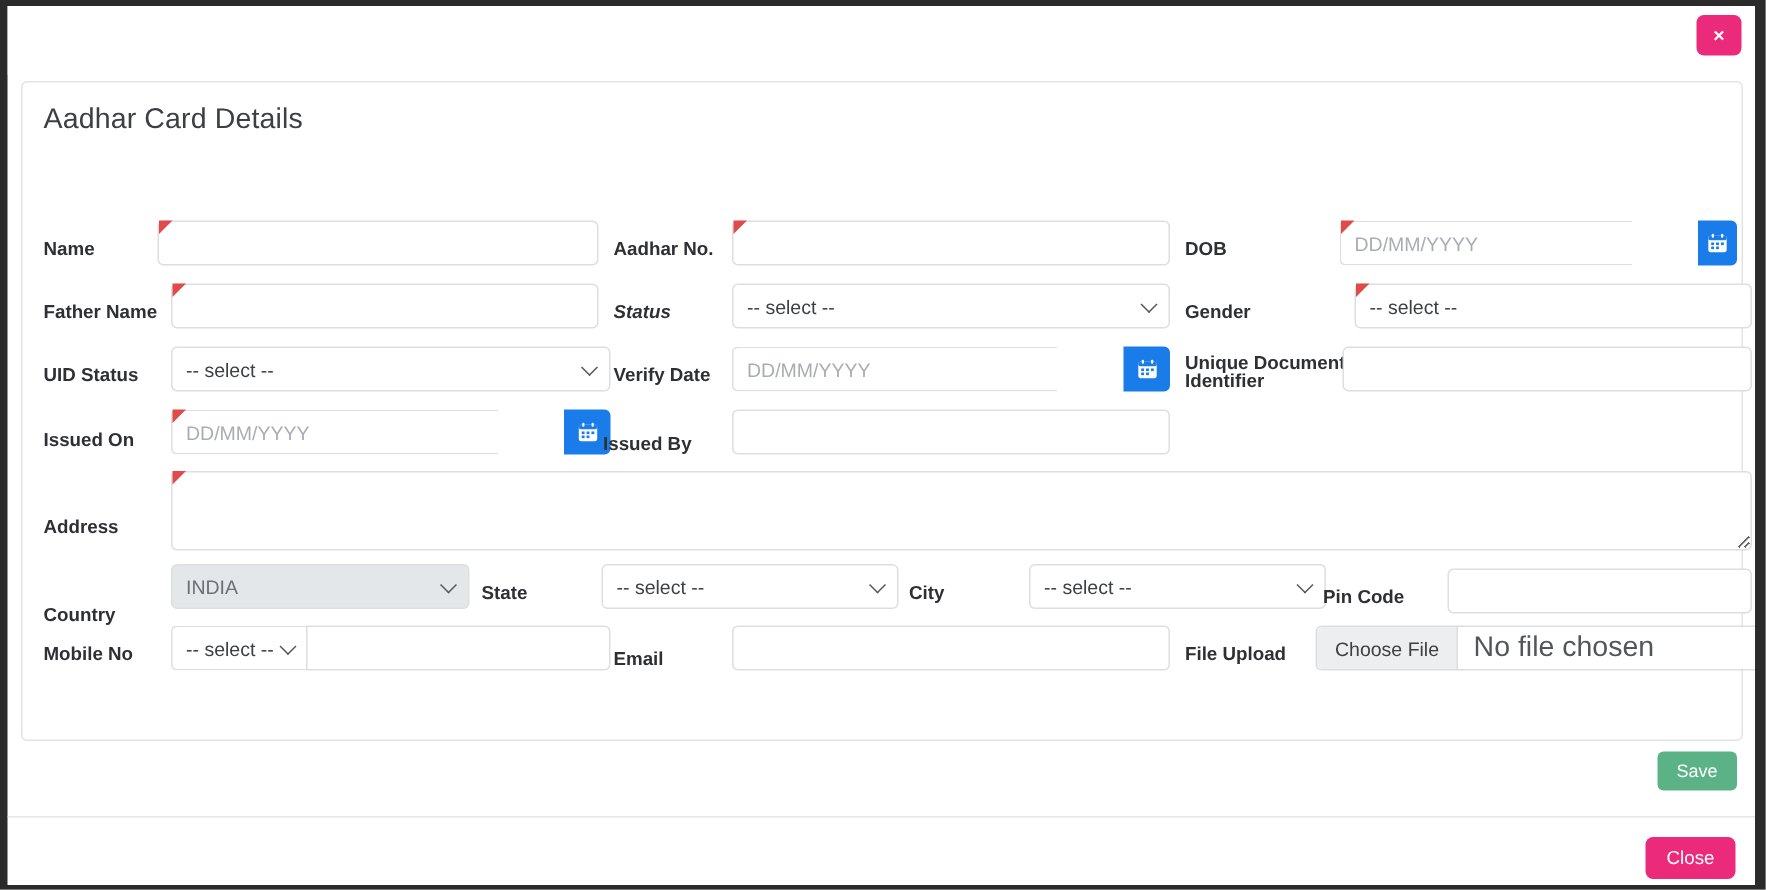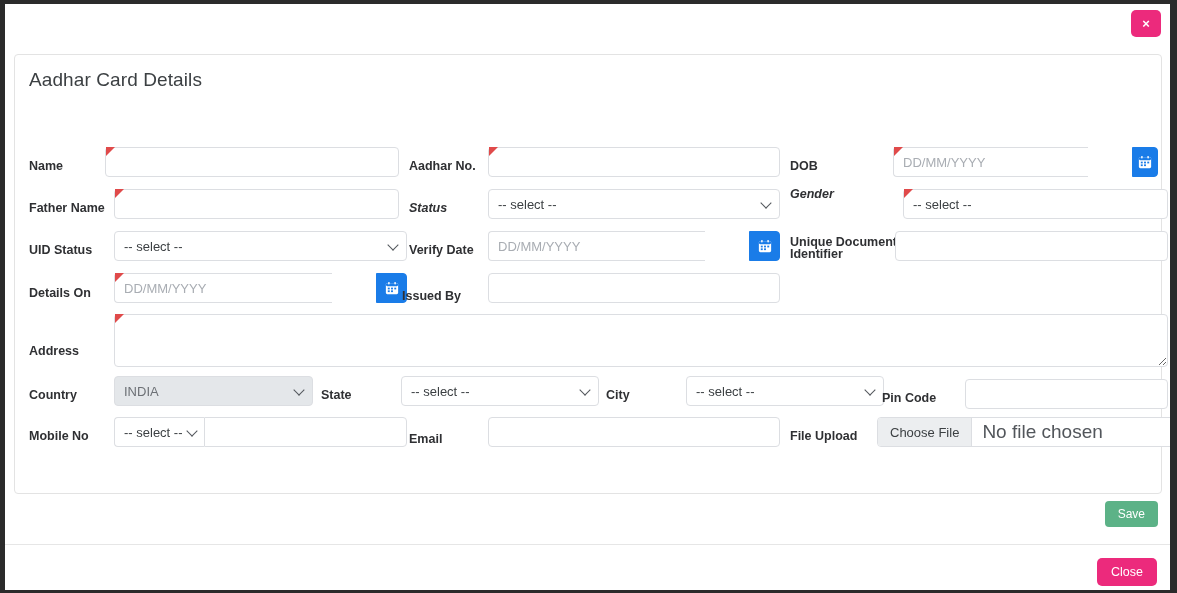--- a/index.html
+++ b/index.html
@@ -255,21 +255,21 @@
       <div class="lbl" style="left:14px; top:110px;">Father Name</div>
       <span class="req" style="left:100px; top:98px;"></span>
       <input class="fld" type="text" style="left: 99px; top: 98px; width: 285px;" value="">
 
       <div class="lbl" style="left:394px; top:110px;font-style:italic;">Status</div>
       <div class="selwrap" style="left:473px; top:98px; width:292px;">
         <input class="fld" type="text" readonly="" value="-- select --" style="">
         <span class="chev"></span>
       </div>
 
-      <div class="lbl" style="left:775px; top:96px;font-style:italic;">Gender</div>
+      <div class="lbl" style="left:775px; top:110px;">Gender</div>
       <span class="req" style="left:889px; top:98px;"></span>
       <div class="selwrap noarrow" style="left:888px; top:98px; width:265px;">
         <input class="fld" type="text" readonly="" value="-- select --" style="">
       </div>
 
       <div class="lbl" style="left:14px; top:152px;">UID Status</div>
       <div class="selwrap" style="left:99px; top:140px; width:293px;">
         <input class="fld" type="text" readonly="" value="-- select --" style="">
         <span class="chev"></span>
       </div>
@@ -291,21 +291,21 @@
           </svg>
         </button>
       </div>
 
       <div class="lbl" style="left:775px; top:145px; width:110px; line-height:12px;">
         <span>Unique Document</span><br>
         <span>Identifier</span>
       </div>
       <input class="fld" type="text" style="left: 880px; top: 140px; width: 273px;" value="">
 
-      <div class="lbl" style="left:14px; top:195px;">Details On</div>
+      <div class="lbl" style="left:14px; top:195px;">Issued On</div>
       <span class="req" style="left:100px; top:182px;"></span>
       <div class="dategrp" style="left:99px; top:182px; width:293px;">
         <input class="fld" type="text" placeholder="DD/MM/YYYY" style="">
         <button class="calbtn">
           <svg width="14" height="14" viewBox="0 0 16 16" aria-hidden="true">
             <rect x="1" y="2.5" width="14" height="12.5" rx="1.6" fill="#ffffff"></rect>
             <rect x="1" y="2.5" width="14" height="3.4" rx="1.6" fill="#1a7ce8"></rect>
             <rect x="3.6" y="1" width="1.7" height="3" rx=".8" fill="#ffffff"></rect>
             <rect x="10.7" y="1" width="1.7" height="3" rx=".8" fill="#ffffff"></rect>
             <rect x="3.2" y="7.6" width="2.2" height="2" fill="#1a7ce8"></rect>
@@ -317,21 +317,21 @@
         </button>
       </div>
 
       <div class="lbl" style="left:376px; top:198px;padding-left:11px;">Issued By</div>
       <input class="fld" type="text" style="left: 473px; top: 182px; width: 292px;" value="">
 
       <div class="lbl" style="left:14px; top:253px;">Address</div>
       <span class="req" style="left:100px; top:223px;"></span>
       <textarea class="fld" style="left: 99px; top: 223px; width: 1054px; height: 53px;"></textarea>
 
-      <div class="lbl" style="left:14px; top:297px;text-align:right;">Country</div>
+      <div class="lbl" style="left:14px; top:312px;text-align:right;">Country</div>
       <div class="selwrap" style="left:99px; top:285px; width:199px;">
         <input class="fld disabled" type="text" readonly="" disabled="" value="INDIA" style="">
         <span class="chev"></span>
       </div>
 
       <div class="lbl" style="left:306px; top:297px;">State</div>
       <div class="selwrap" style="left:386px; top:285px; width:198px;">
         <input class="fld" type="text" readonly="" value="-- select --" style="">
         <span class="chev"></span>
       </div>

